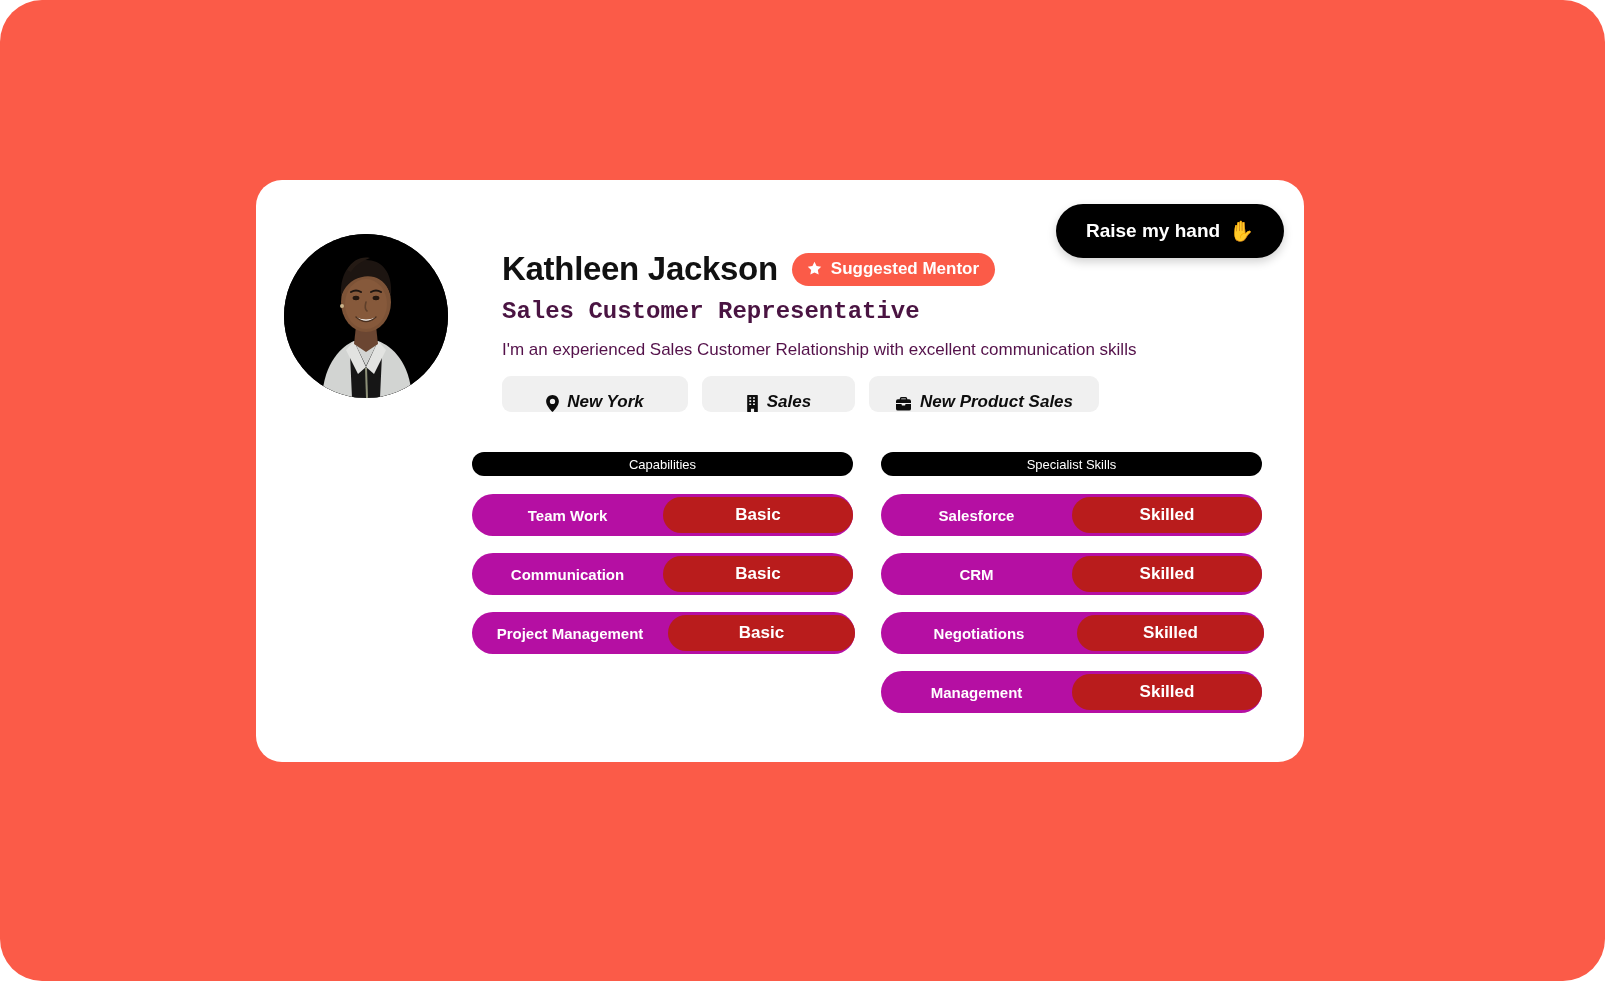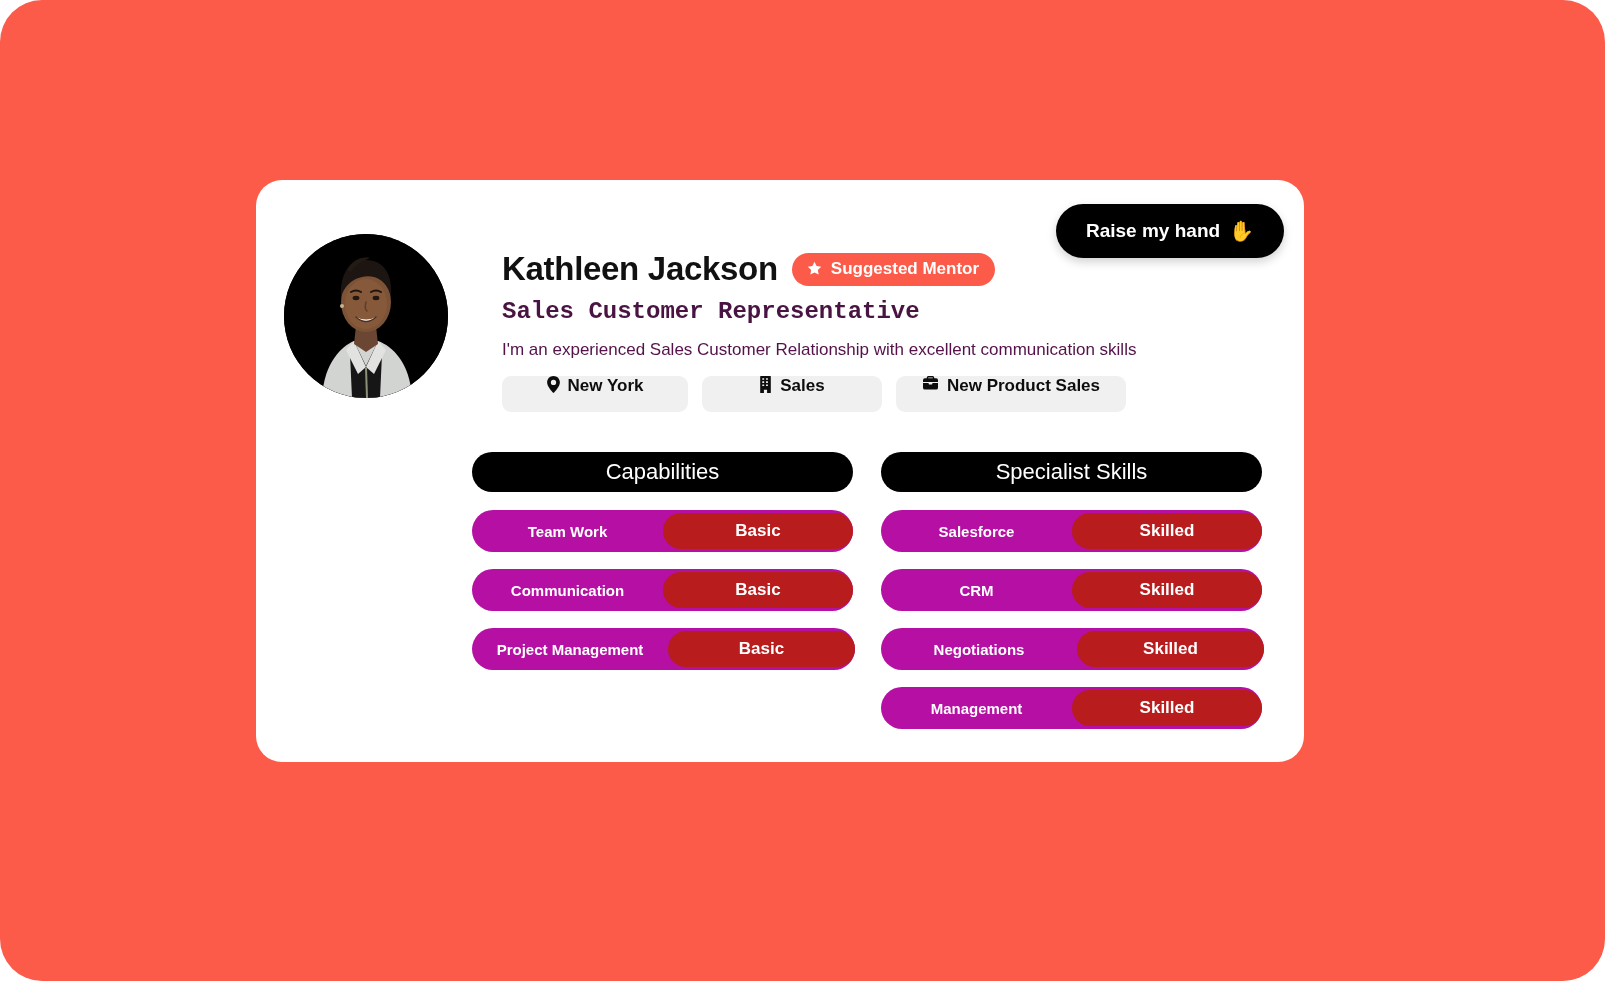--- a/index.html
+++ b/index.html
@@ -132,55 +132,56 @@
     gap: 14px;
   }
   .tag {
     background: #f0f0f0;
     border: none;
     border-radius: 9px;
     height: 36px;
     min-width: 100px;
     padding: 0 22px;
     display: flex;
-    align-items: flex-start;
+    align-items: flex-end;
     justify-content: center;
     gap: 8px;
     font-family: "Liberation Sans", sans-serif;
     font-size: 17px;
     font-weight: bold;
     color: #0d0d0d;
     white-space: nowrap;
     cursor: pointer;
+    font-style: italic;
   }
   .tag svg { display: block; flex: none; }
   .tag.w-ny   { width: 186px; }
-  .tag.w-dept { width: 180px; }
+  .tag.w-dept { width: 153px; }
   .tag.w-prod { width: 230px; }
 
   
   .skills {
     position: absolute;
     left: 216px;
     top: 272px;
     width: 790px;
     display: flex;
     gap: 28px;
   }
   .skill-col { width: 381px; }
 
   .col-header {
-    height: 40px;
+    height: 24px;
     background: #000000;
     color: #ffffff;
     border-radius: 20px;
     display: flex;
     align-items: center;
     justify-content: center;
-    font-size: 22px;
+    font-size: 13px;
     font-weight: normal;
     margin-bottom: 18px;
   }
 
   .skill-pill {
     position: relative;
     height: 42px;
     background: #b50fa3;
     border-radius: 21px;
     display: flex;

